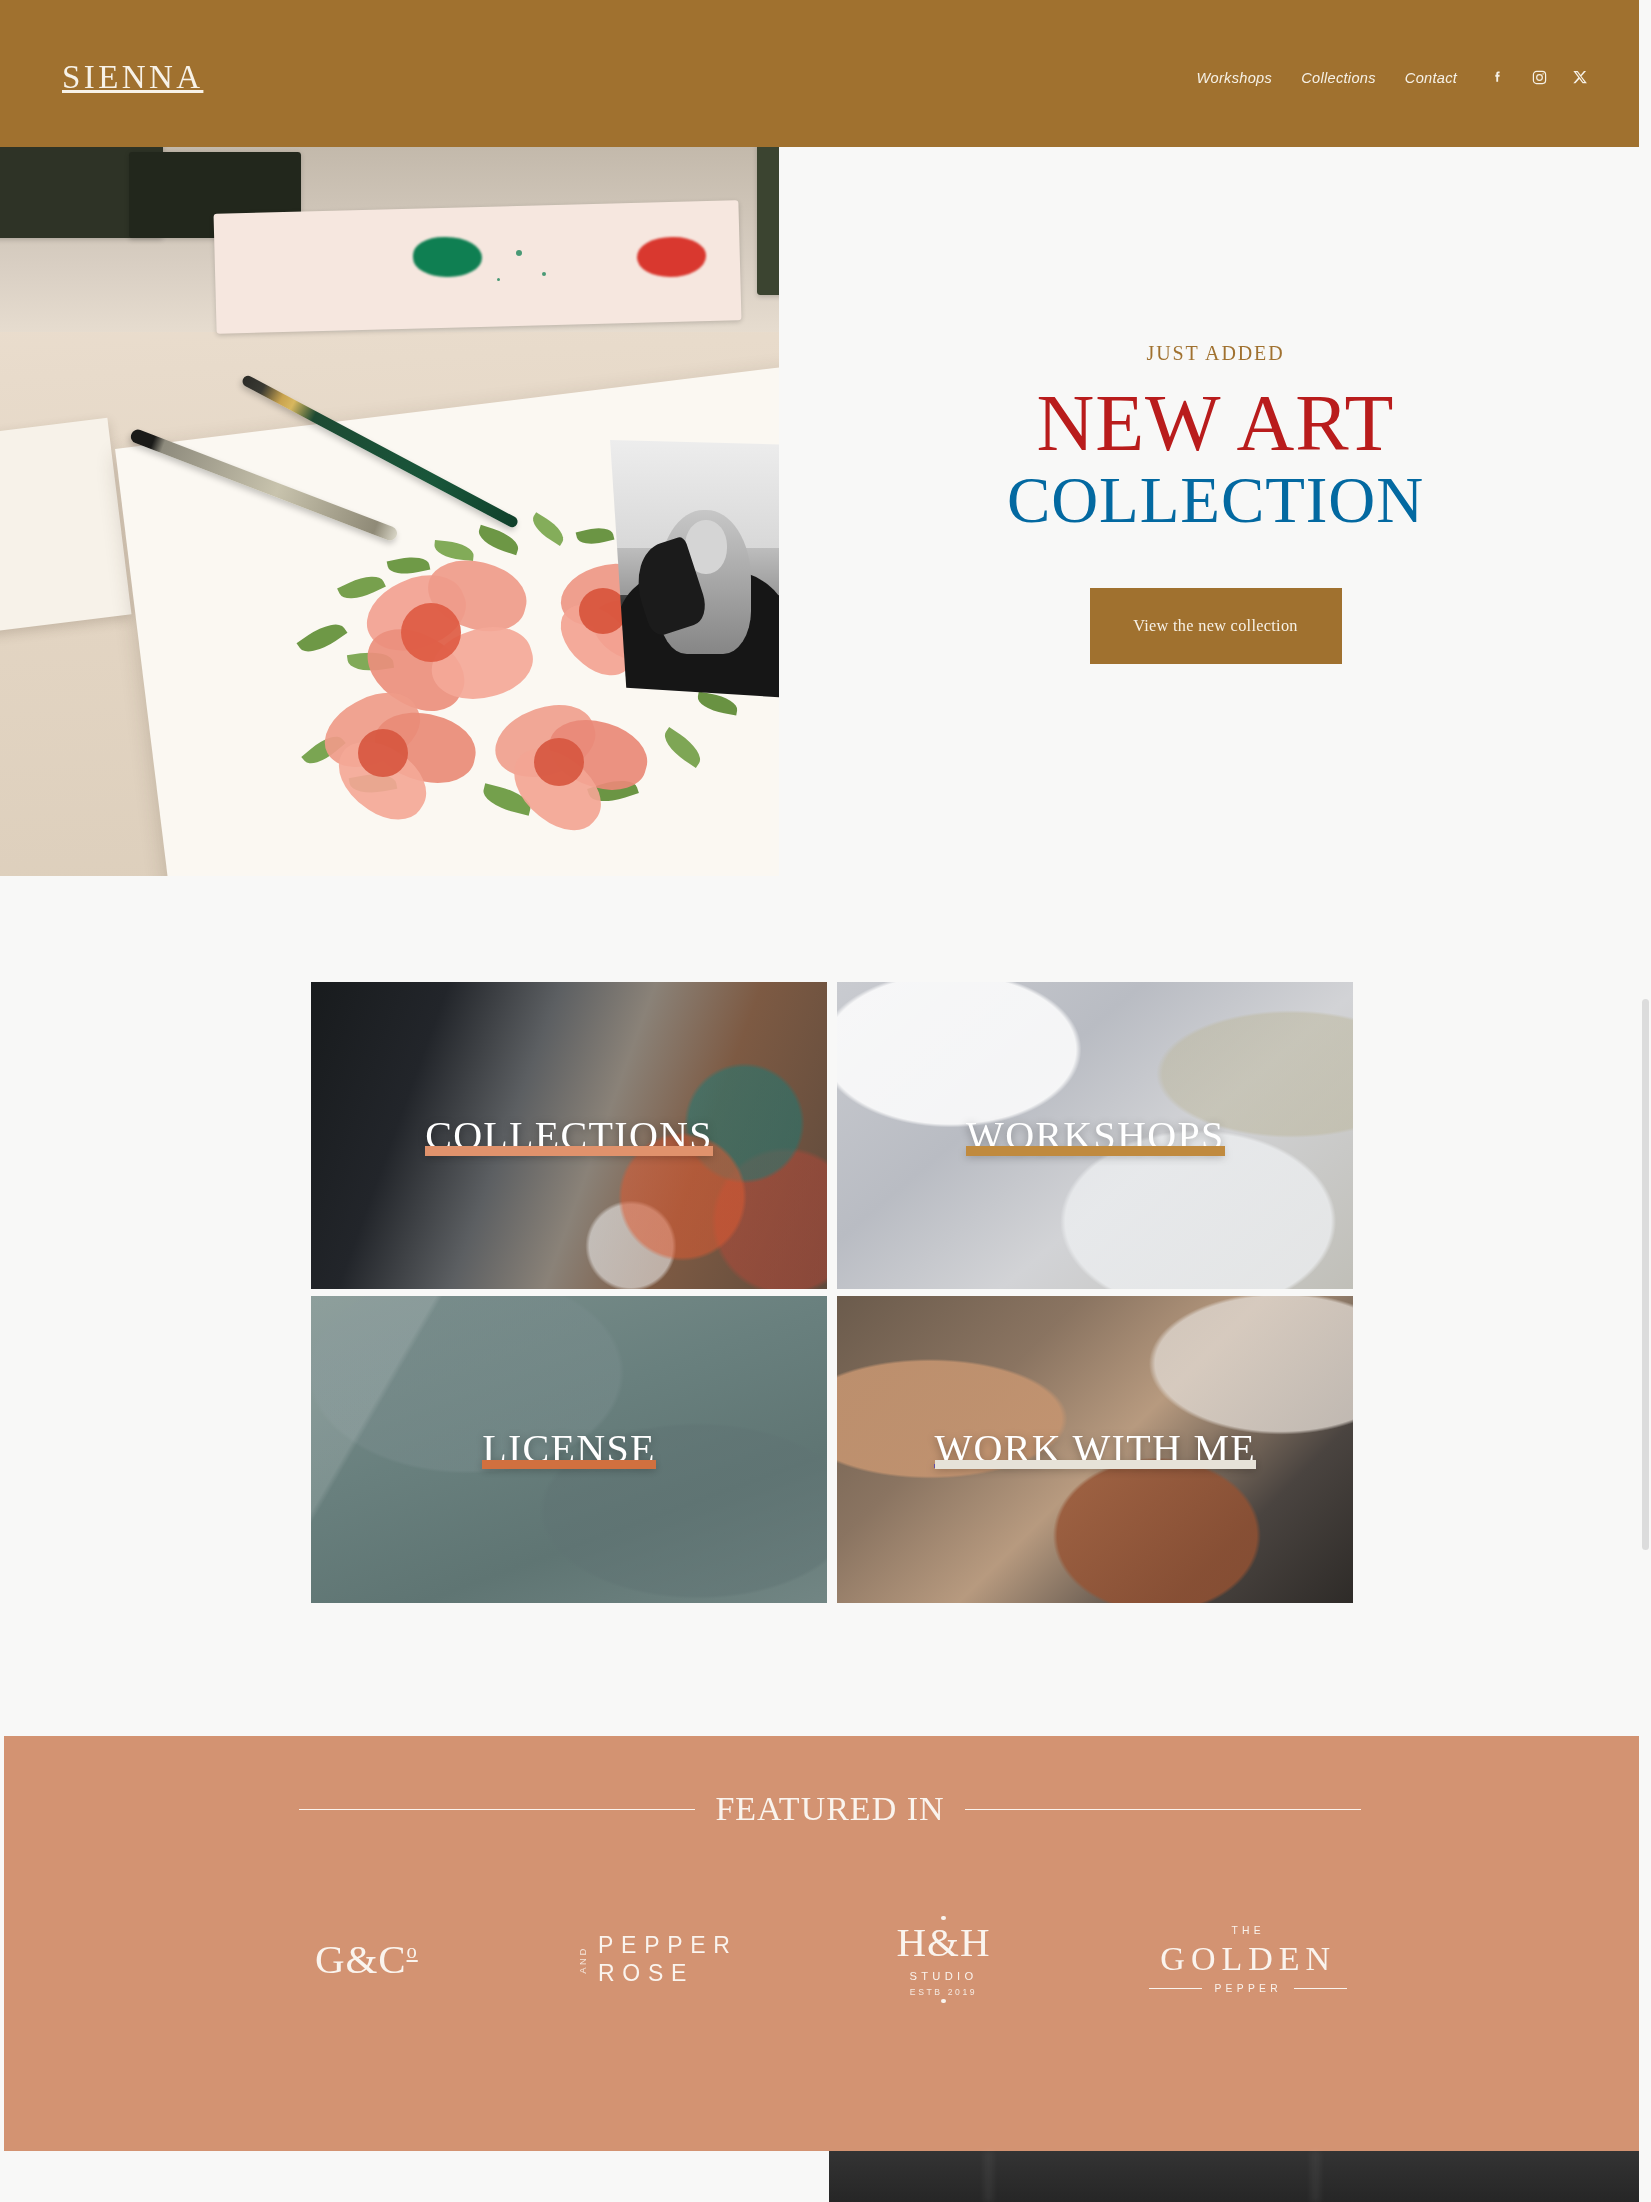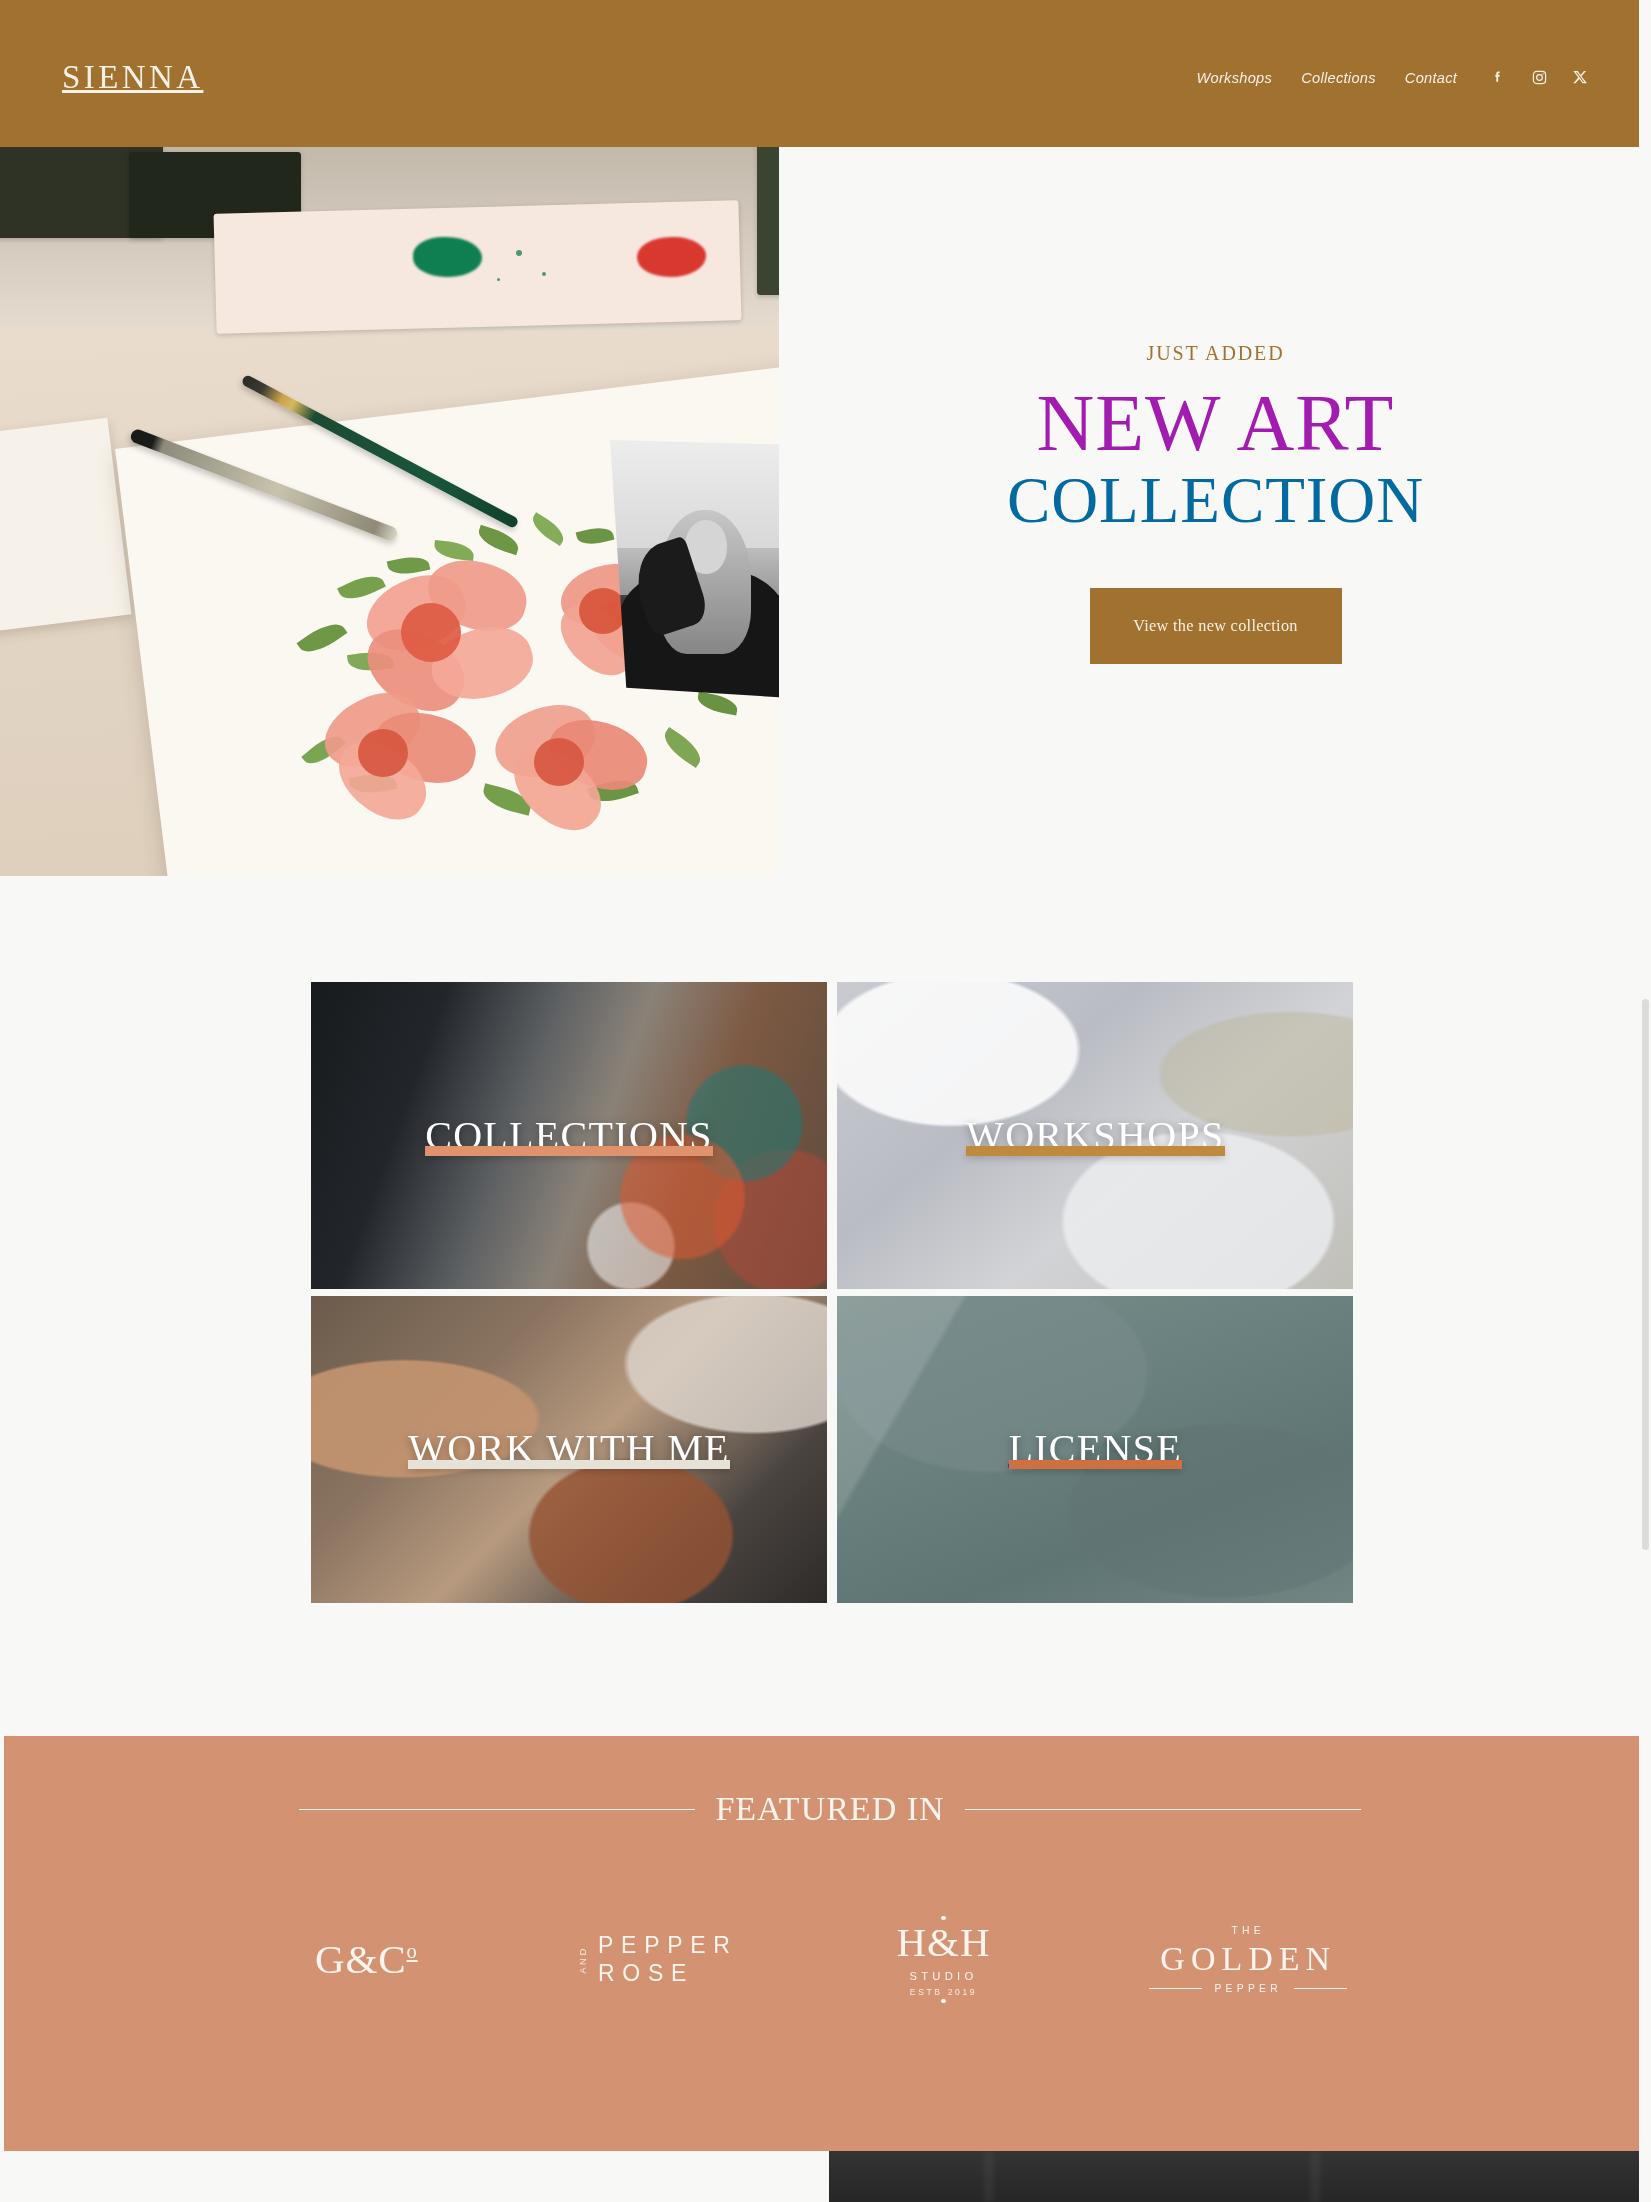--- a/index.html
+++ b/index.html
@@ -111,21 +111,21 @@
     display:flex; flex-direction:column; align-items:center; justify-content:center;
     padding-bottom:17px;
   }
   .eyebrow {
     font-family:"Liberation Serif", serif;
     color:#a0712f; font-size:20px; letter-spacing:1.9px; font-weight:400;
     margin-bottom:19px;
   }
   .hero-h1 {
     font-family:"Liberation Serif", serif;
-    color:#a21caf; font-size:80px; line-height:.99; letter-spacing:0.9px;
+    color:#b91c1c; font-size:80px; line-height:.99; letter-spacing:0.9px;
     font-weight:400; text-align:center;
   }
   .hero-h2 {
     font-family:"Liberation Serif", serif;
     color:#0369a1; font-size:65px; line-height:1.08; letter-spacing:0.9px;
     font-weight:400; text-align:center; margin-top:1.7px;
   }
   .hero-btn {
     margin-top:53px;
     background:#a0712f; border:none; cursor:pointer;
@@ -378,32 +378,32 @@
 
     <a class="tile" href="#">
       <div class="bg bg-workshops"></div>
       <div class="tile-label-wrap">
         <span class="tile-label">WORKSHOPS</span>
         <div class="tile-underline" id="ul1" style="background: rgb(192, 138, 62);"></div>
       </div>
     </a>
 
     <a class="tile" href="#">
+      <div class="bg bg-license"></div>
+      <div class="tile-label-wrap">
+        <span class="tile-label">LICENSE</span>
+        <div class="tile-underline" id="ul2" style="background: rgb(209, 112, 63);"></div>
+      </div>
+    </a>
+
+    <a class="tile" href="#">
       <div class="bg bg-workwithme"></div>
       <div class="tile-label-wrap">
         <span class="tile-label">WORK WITH ME</span>
         <div class="tile-underline" id="ul3" style="background: rgb(230, 226, 216);"></div>
-      </div>
-    </a>
-
-    <a class="tile" href="#">
-      <div class="bg bg-license"></div>
-      <div class="tile-label-wrap">
-        <span class="tile-label">LICENSE</span>
-        <div class="tile-underline" id="ul2" style="background: rgb(209, 112, 63);"></div>
       </div>
     </a>
 
   </div>
 </div>
 
 <div class="featured">
   <div class="featured-head">
     <div class="rule"></div>
     <div class="featured-title">FEATURED IN</div>

